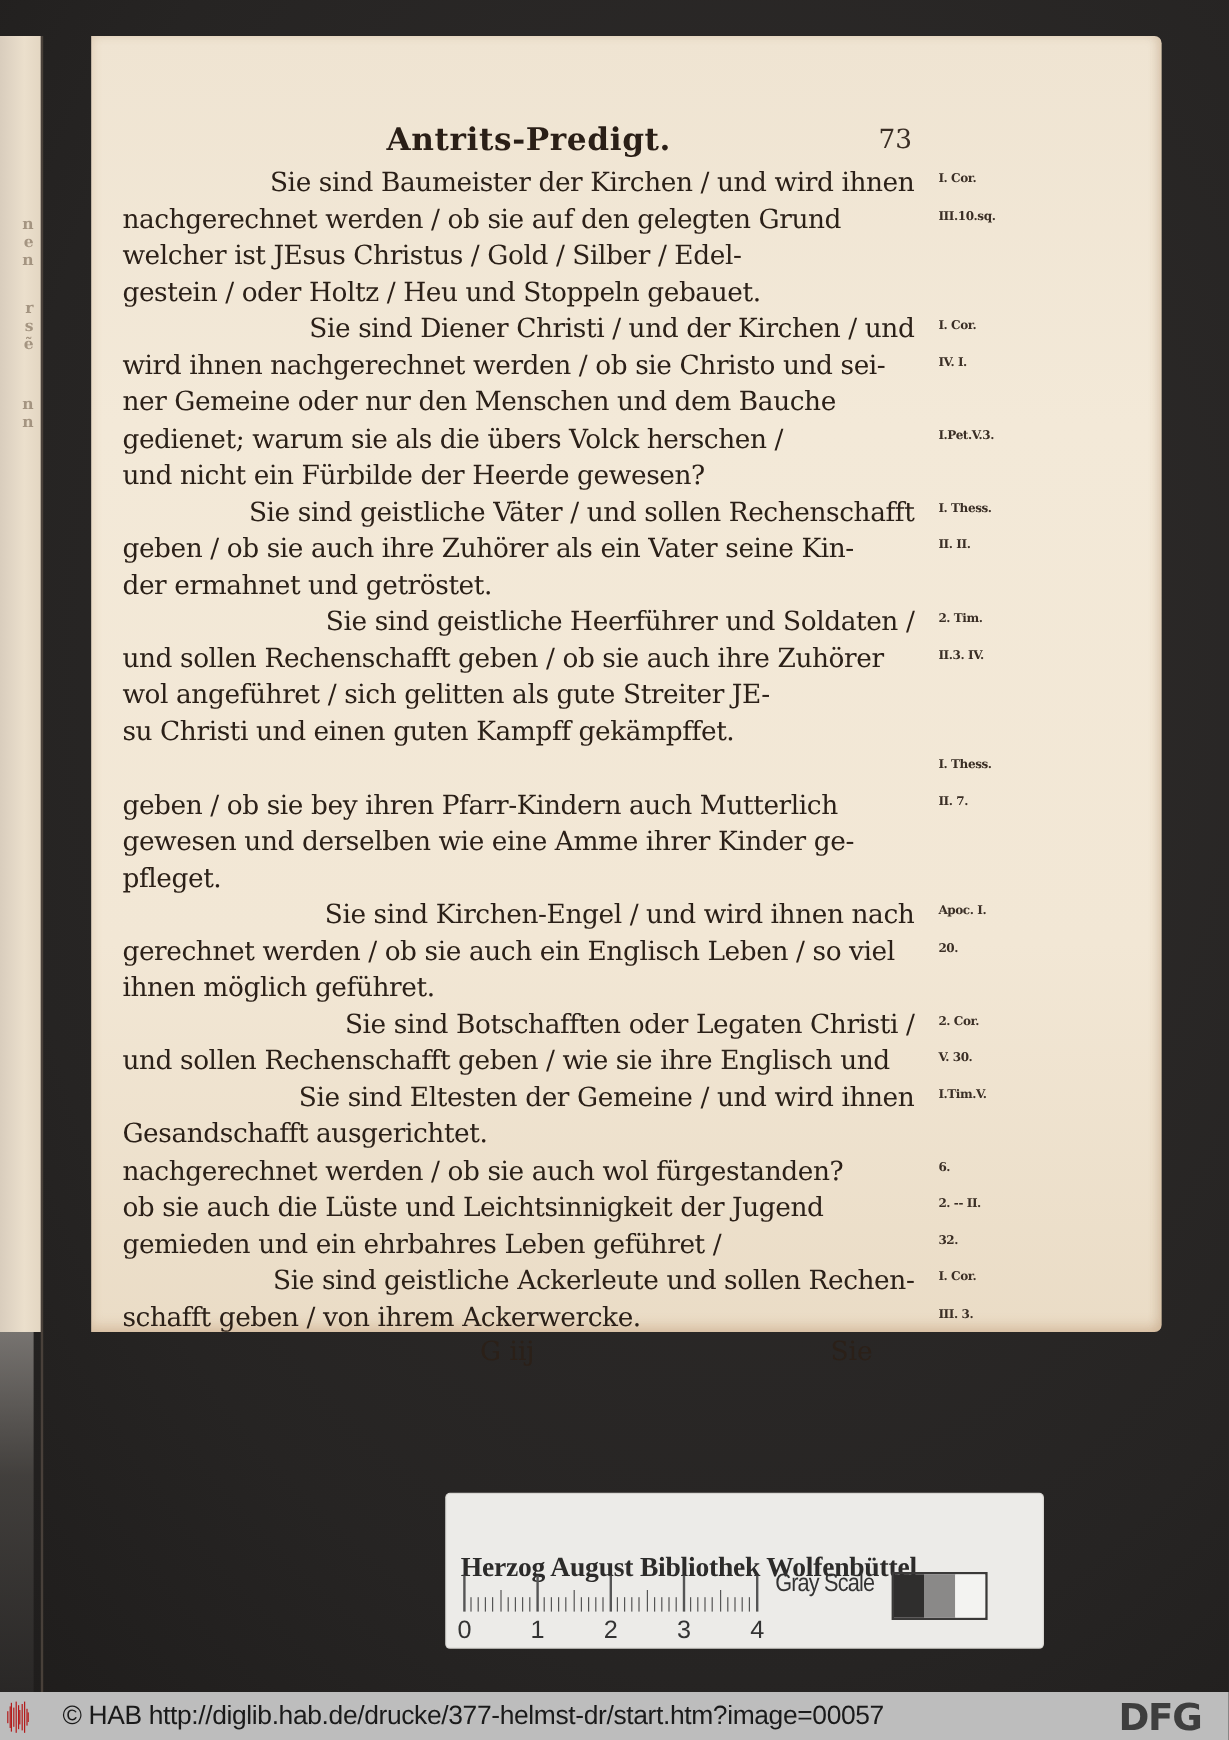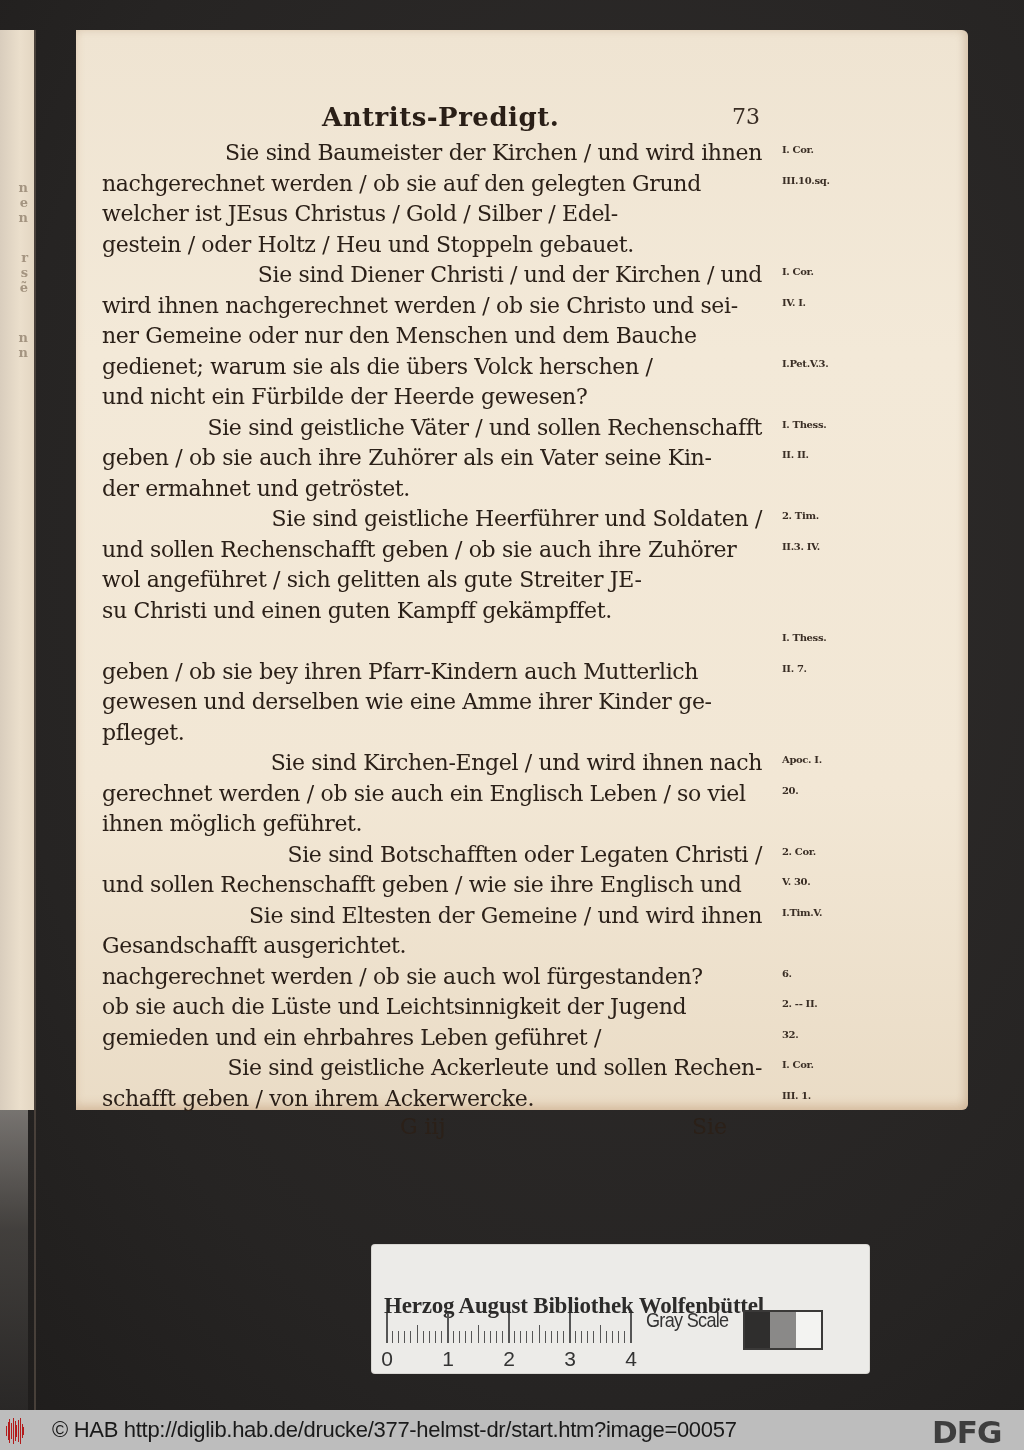--- a/index.html
+++ b/index.html
@@ -153,21 +153,21 @@
         <div class="line"><span>gerechnet werden / ob sie auch ein Englisch Leben / so viel</span><span class="marginal" style="top: 4px;">20.</span></div>
         <div class="line"><span>ihnen möglich geführet.</span></div>
         <div class="line indent"><span>Sie sind Botschafften oder Legaten Christi /</span><span class="marginal" style="top: 4px;">2. Cor.</span></div>
         <div class="line"><span>und sollen Rechenschafft geben / wie sie ihre Englisch und</span><span class="marginal" style="top: 4px;">V. 30.</span></div>
         <div class="line indent"><span>Sie sind Eltesten der Gemeine / und wird ihnen</span><span class="marginal" style="top: 4px;">I.Tim.V.</span></div>
         <div class="line"><span>Gesandschafft ausgerichtet.</span></div>
         <div class="line"><span>nachgerechnet werden / ob sie auch wol fürgestanden?</span><span class="marginal" style="top: 4px;">6.</span></div>
         <div class="line"><span>ob sie auch die Lüste und Leichtsinnigkeit der Jugend</span><span class="marginal" style="top: 4px;">2. -- II.</span></div>
         <div class="line"><span>gemieden und ein ehrbahres Leben geführet /</span><span class="marginal" style="top: 4px;">32.</span></div>
         <div class="line indent"><span>Sie sind geistliche Ackerleute und sollen Rechen-</span><span class="marginal" style="top: 4px;">I. Cor.</span></div>
-        <div class="line"><span>schafft geben / von ihrem Ackerwercke.</span><span class="marginal" style="top: 4px;">III. 1.</span></div>
+        <div class="line"><span>schafft geben / von ihrem Ackerwercke.</span><span class="marginal" style="top: 4px;">III. 3.</span></div>
       </div>
     <div class="signature-row">
       <span class="signature">G iij</span>
       <span class="catchword">Sie</span>
     </div>
   </div>
 </div>
 
 <div class="color-card">
   <div class="card-title">Herzog August Bibliothek Wolfenbüttel</div>

